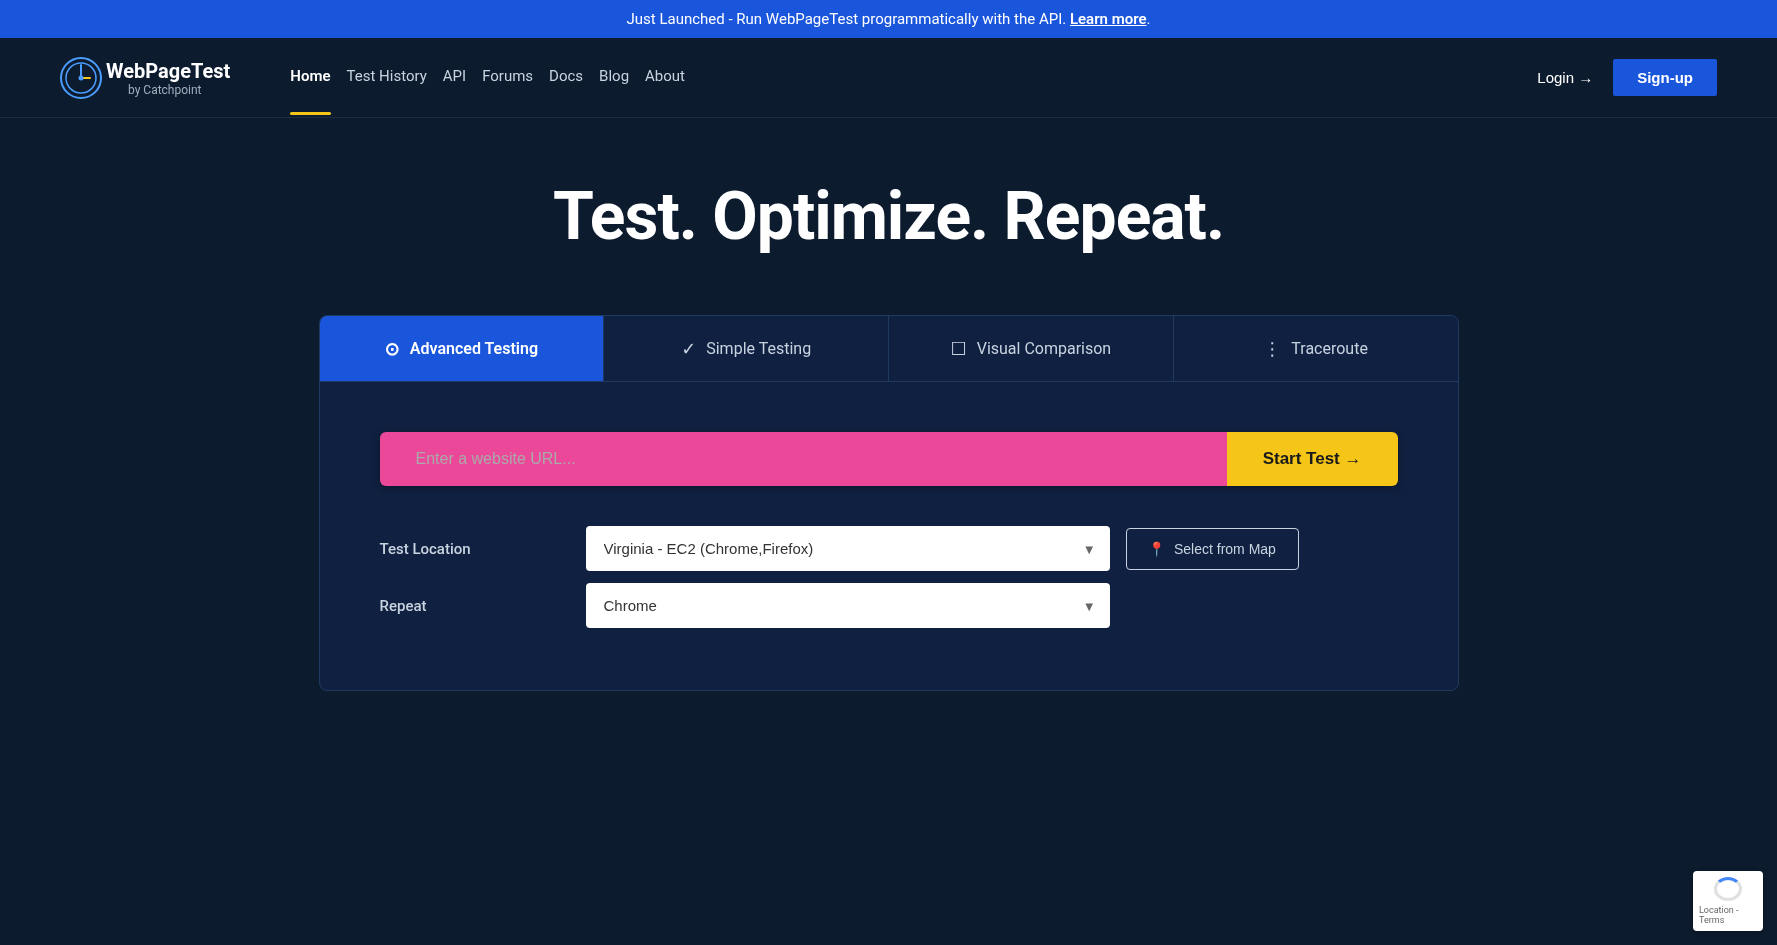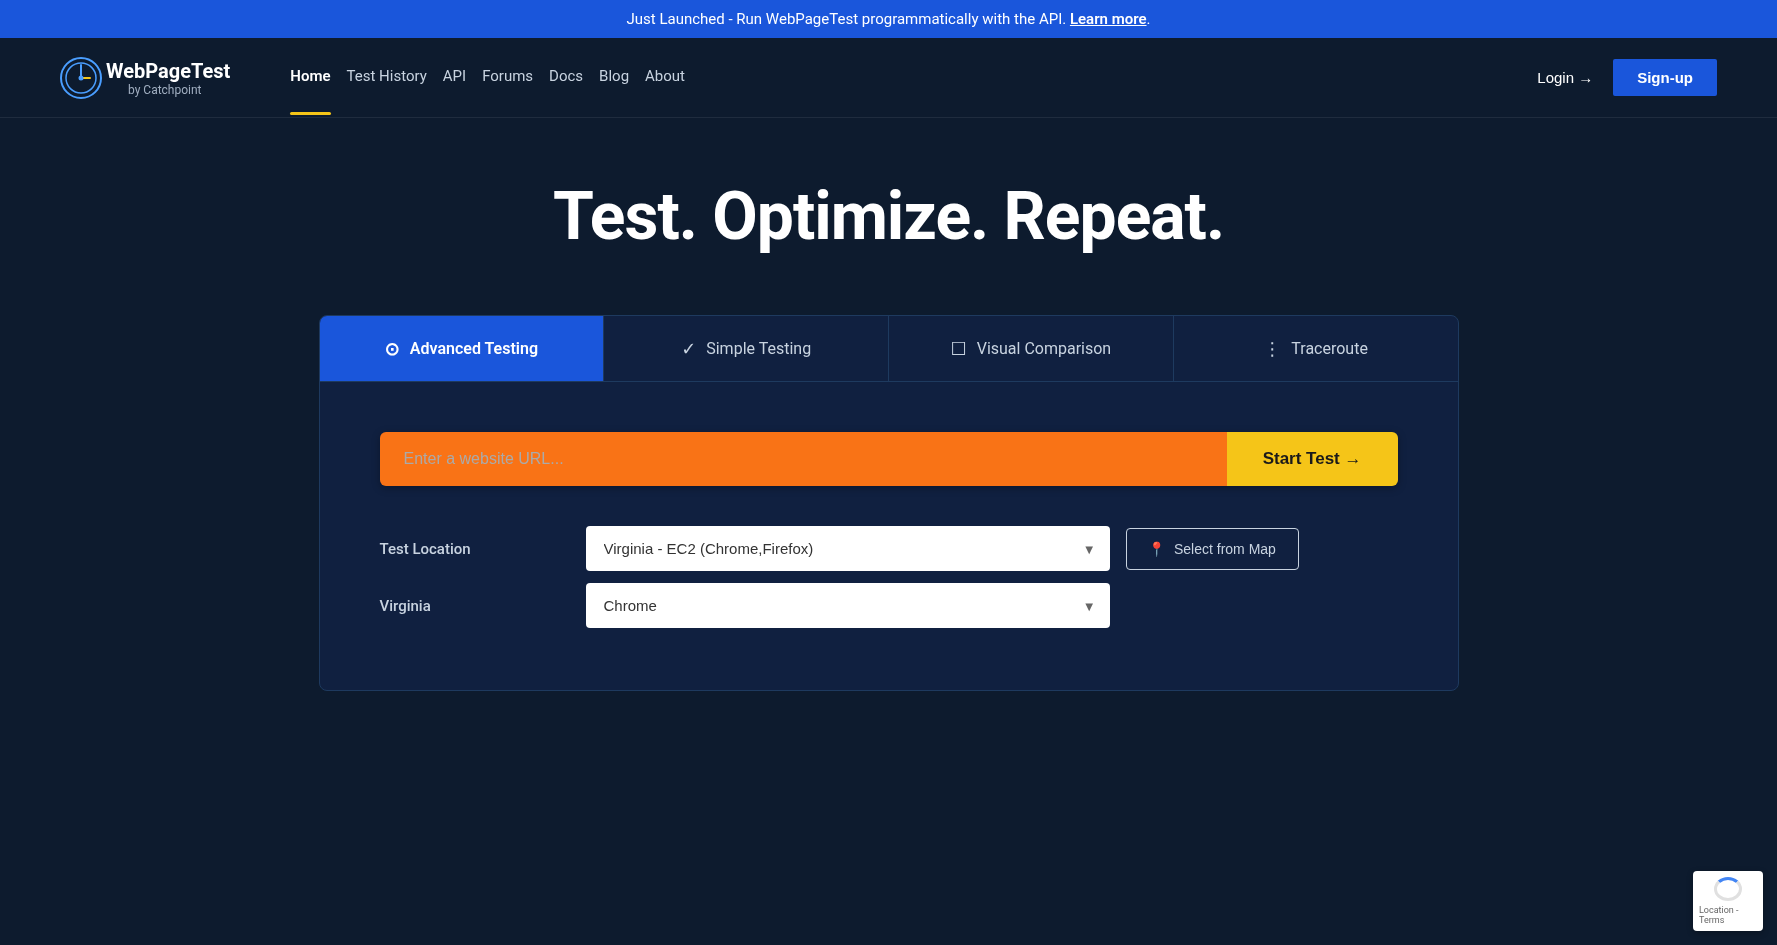--- a/index.html
+++ b/index.html
@@ -173,26 +173,26 @@
     
     .url-row {
       display: flex;
       margin-bottom: 40px;
       border-radius: 6px;
       overflow: hidden;
       box-shadow: 0 2px 8px rgba(0,0,0,0.3);
     }
     .url-input {
       flex: 1;
-      padding: 18px 24px;
+      padding: 18px 36px;
       font-size: 16px;
       color: #333;
       border: none;
       outline: none;
-      background: #f97316;
+      background: #ec4899;
     }
     .url-input::placeholder {
       color: #aaa;
     }
     .start-test-btn {
       background: #f5c518;
       color: #1a1a1a;
       border: none;
       padding: 2px 36px;
       font-size: 17px;
@@ -367,21 +367,21 @@
         </select>
         <span class="select-arrow">▼</span>
       </div>
       <button class="map-btn">
         <span>📍</span>
         <span>Select from Map</span>
       </button>
     </div>
 
     <div class="setting-row">
-      <span class="setting-label">Virginia</span>
+      <span class="setting-label">Repeat</span>
       <div class="setting-select-wrapper">
         <select class="setting-select">
           <option>Chrome</option>
           <option>Firefox</option>
           <option>Safari</option>
           <option>Edge</option>
         </select>
         <span class="select-arrow">▼</span>
       </div>
     </div>

